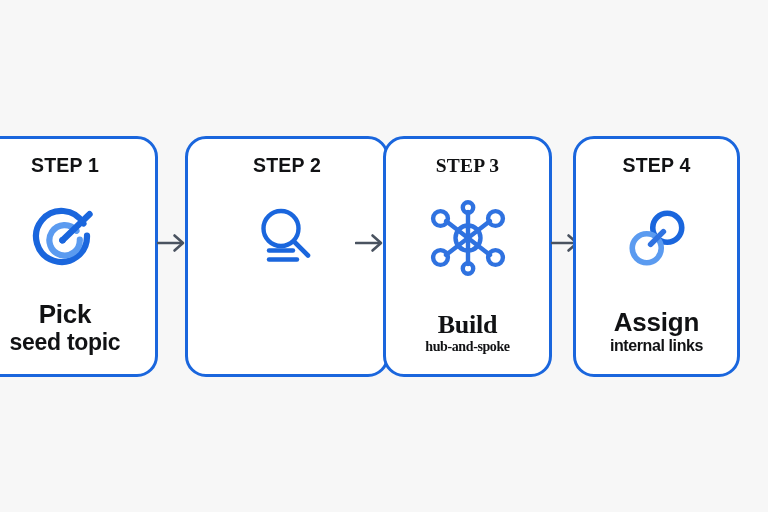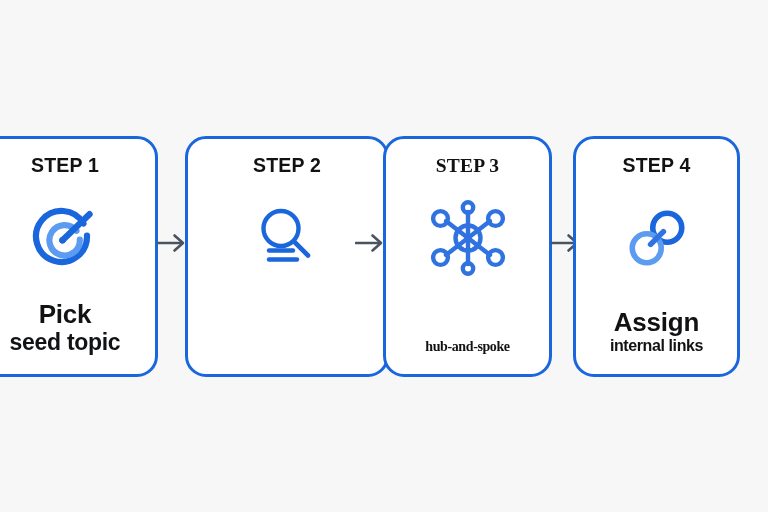--- a/index.html
+++ b/index.html
@@ -165,20 +165,21 @@
           <circle cx="41" cy="10.5" r="5.2"></circle>
           <circle cx="41" cy="71.5" r="5.2"></circle>
           <circle cx="13.5" cy="21.5" r="7.4"></circle>
           <circle cx="68.5" cy="21.5" r="7.4"></circle>
           <circle cx="13.5" cy="60.5" r="7.4"></circle>
           <circle cx="68.5" cy="60.5" r="7.4"></circle>
         </g>
       </svg>
     </div>
     <div class="caption">
+      <span class="cap-line1">Build</span>
       <span class="cap-line2">hub-and-spoke</span>
     </div>
   </div>
 
   <div class="arrow a3">
     <svg width="30" height="24" viewBox="0 0 30 24" aria-hidden="true">
       <path d="M 1 12 L 25 12" fill="none" stroke="#4a5360" stroke-width="2.6" stroke-linecap="round"></path>
       <path d="M 17.5 4.5 L 26 12 L 17.5 19.5" fill="none" stroke="#4a5360" stroke-width="2.6" stroke-linecap="round" stroke-linejoin="round"></path>
     </svg>
   </div>

